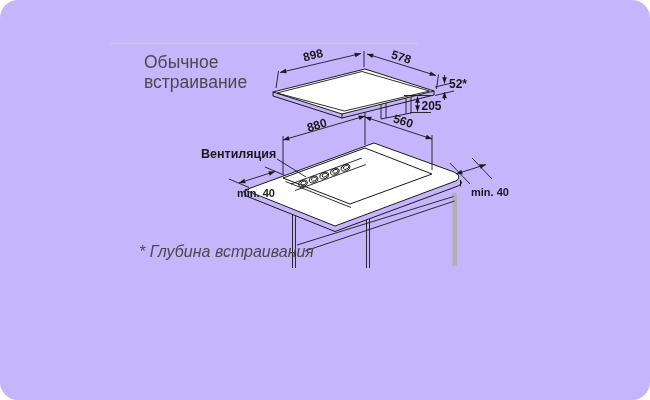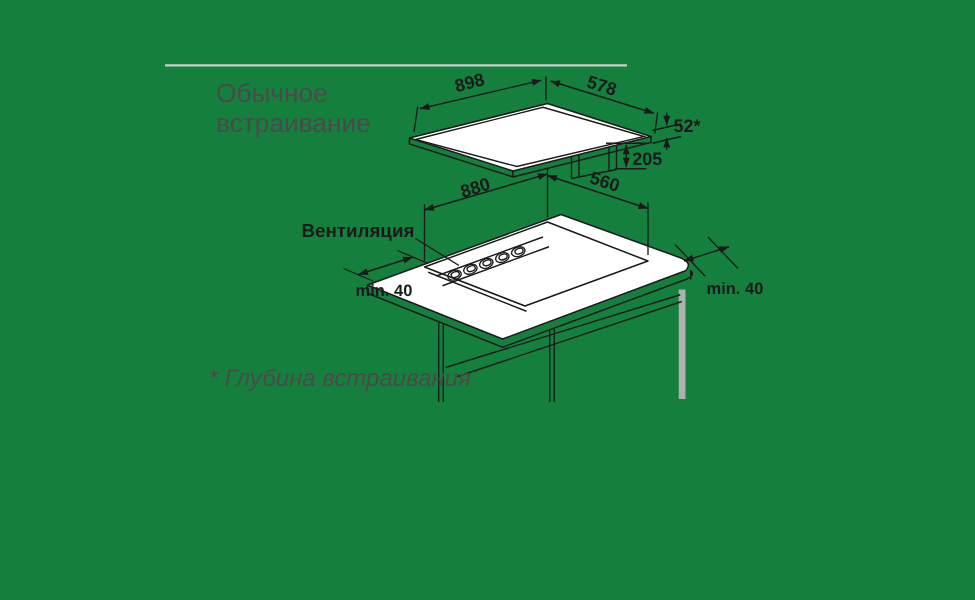--- a/index.html
+++ b/index.html
@@ -1,17 +1,17 @@
 <!DOCTYPE html>
 <html><head>
 <meta charset="utf-8">
 <style>
   html,body{margin:0;padding:0;background:#ffffff;}
-  .stage{position:relative;width:650px;height:400px;background:#15803d;overflow:hidden;
-         font-family:"Liberation Sans", sans-serif;}
+  .stage{position:relative;width:650px;height:400px;background:#c4b5fd;overflow:hidden;
+         font-family:"Liberation Sans", sans-serif;border-radius:18px;}
   svg{position:absolute;left:0;top:0;}
   .ln{stroke:#1a1a1a;stroke-width:1;fill:none;stroke-linecap:round;}
   .ln-thin{stroke:#1a1a1a;stroke-width:0.9;fill:none;}
   .face{fill:#ffffff;stroke:#1a1a1a;stroke-width:1;stroke-linejoin:round;}
   .dim-txt{font-family:"Liberation Sans", sans-serif;font-size:12px;font-weight:bold;fill:#1a1a1a;}
   .dim-txt-sm{font-family:"Liberation Sans", sans-serif;font-size:11px;font-weight:bold;fill:#1a1a1a;}
   .title-txt{font-family:"Liberation Sans", sans-serif;font-size:17.5px;fill:#4a4a4a;}
   .foot-txt{font-family:"Liberation Sans", sans-serif;font-size:16px;font-style:italic;fill:#4a4a4a;}
   .rule{stroke:#cccccc;stroke-width:1.5;}
   .panel{fill:#b0b0b0;}

